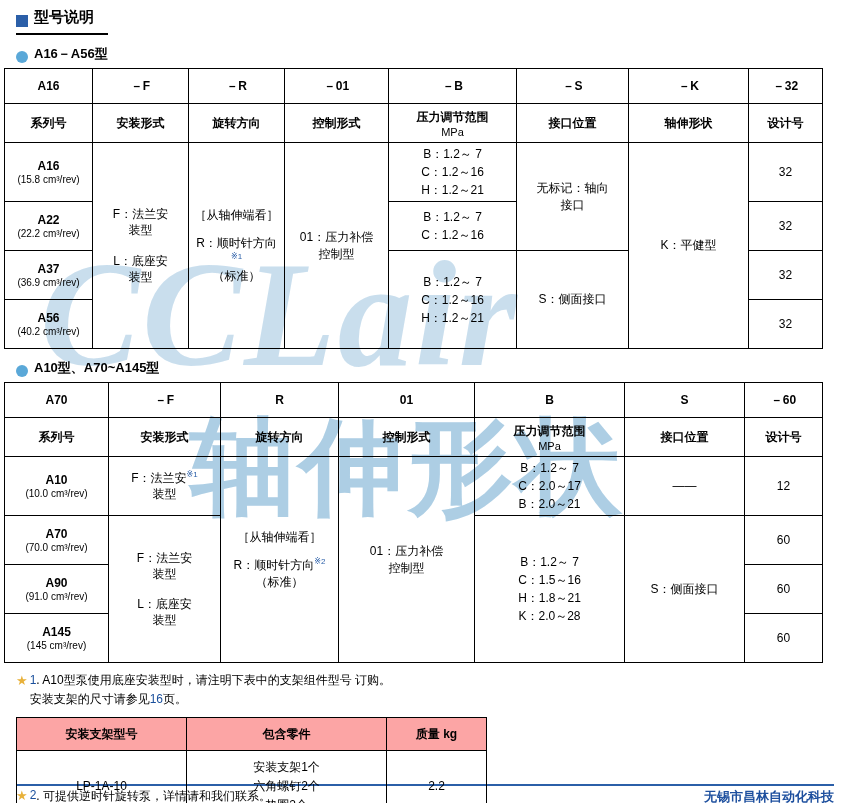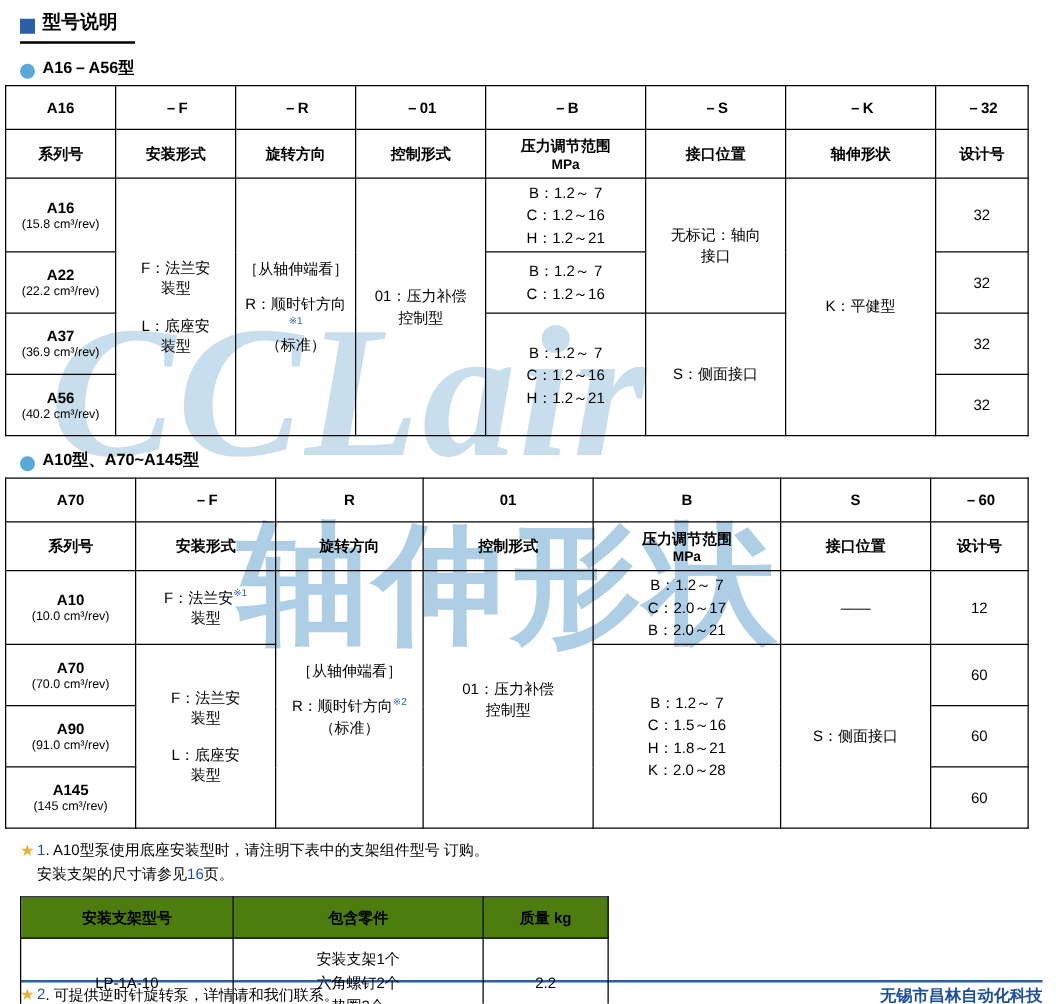--- a/index.html
+++ b/index.html
@@ -85,21 +85,21 @@
     font-weight:bold;
     font-size:17px;
     height:30px;
   }
   .row-head td{
     background:#cfe3f2;
     font-weight:bold;
     font-size:12.5px;
     height:34px;
   }
-  .mpa{font-size:11px;font-weight:bold;display:block;}
+  .mpa{font-size:11px;font-weight:normal;display:block;}
   .cell-series{
     background:#cfe3f2;
     font-weight:bold;
     font-size:13px;
     height:44px;
   }
   .cell-series .sub{
     display:block;font-weight:normal;font-size:10px;margin-top:1px;
   }
   .cell-plain{font-size:11.5px;line-height:1.35;}
@@ -126,21 +126,21 @@
     table-layout:fixed;
   }
   table.brackettbl td{
     border:1px solid #000;
     text-align:center;
     vertical-align:middle;
     font-size:12px;
     padding:3px;
   }
   table.brackettbl tr.hd td{
-    background:#4d7c0f;font-weight:bold;height:26px;
+    background:#fca5a5;font-weight:bold;height:26px;
   }
   .bk-body td{height:64px;}
   .bk-parts{line-height:1.55;font-size:11.5px;}
 
   .footer-line{
     position:absolute;left:16px;top:776px;width:818px;height:2px;background:#2b5fa8;
   }
   .footer-note{
     position:absolute;left:16px;top:780px;font-size:12px;display:flex;align-items:flex-start;
   }

